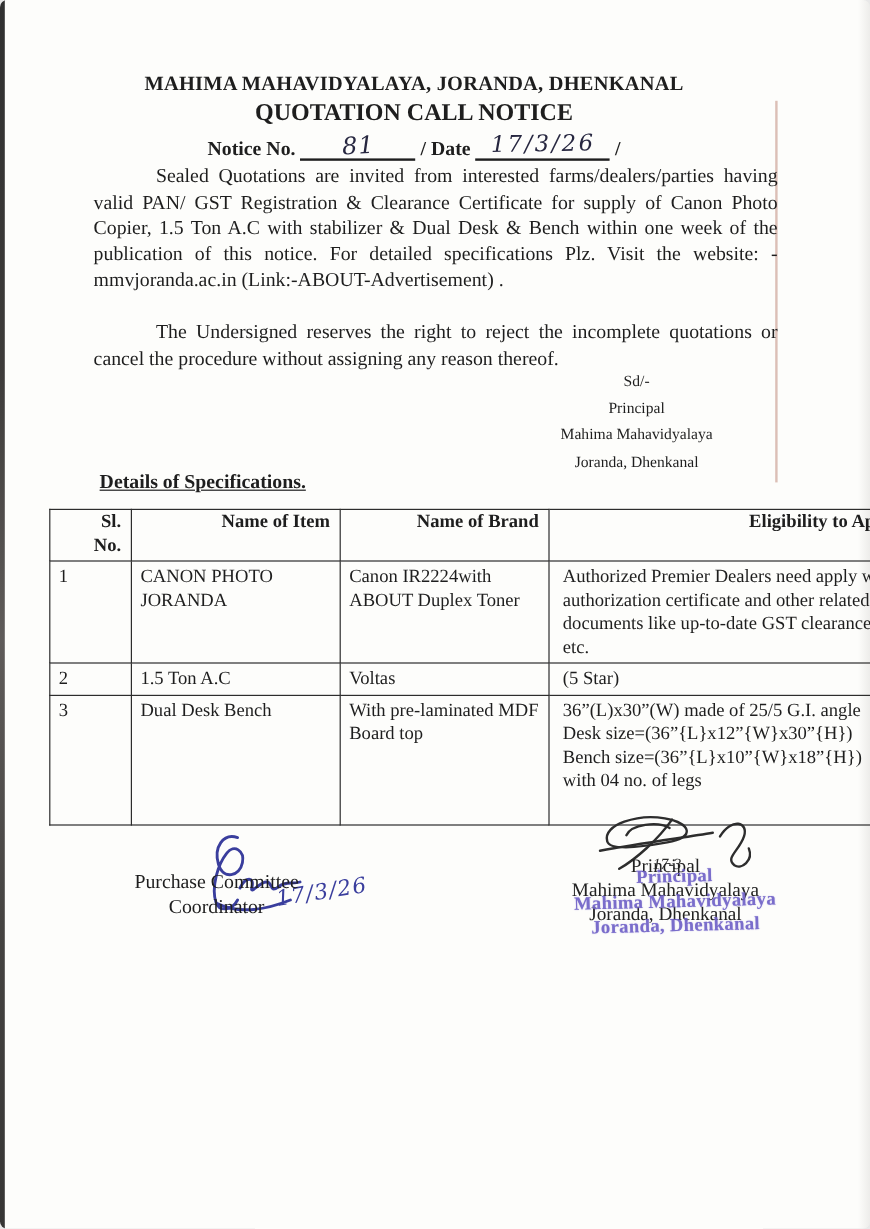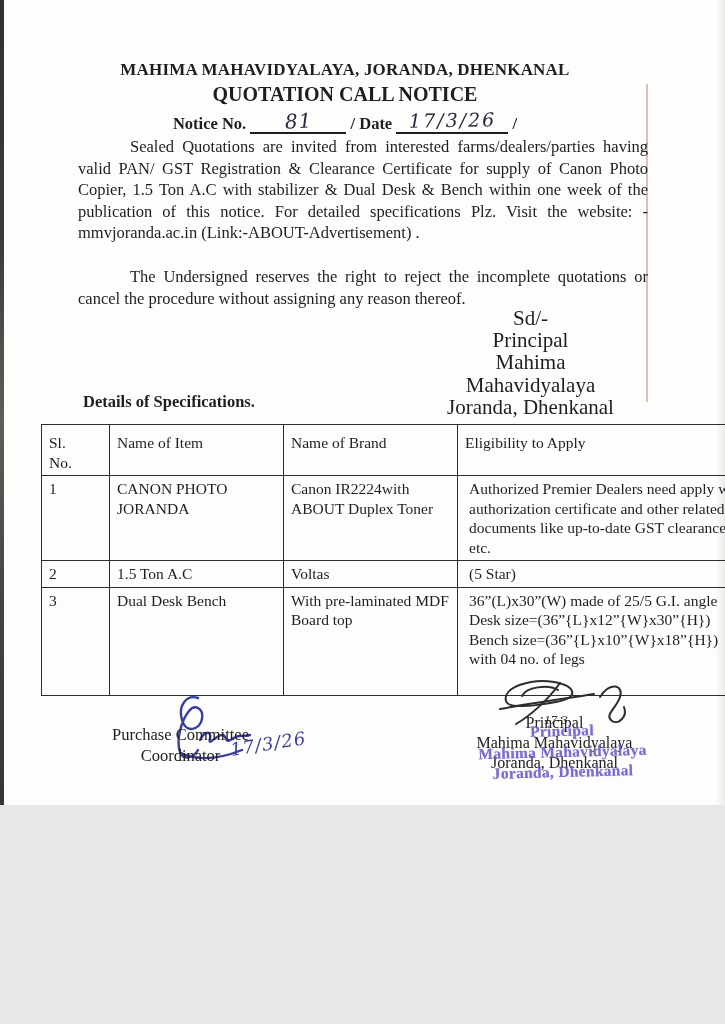--- a/index.html
+++ b/index.html
@@ -1,19 +1,19 @@
 <!DOCTYPE html>
 <html><head>
 <meta charset="utf-8">
 <style>
   html,body{margin:0;padding:0;background:#e8e8e8;}
   .sheet{
-    position:relative; width:725px; height:805px; margin:0 auto;
+    position:relative; width:725px; height:1024px; margin:0 auto;
     background:#fdfdfb; overflow:hidden;
-    font-family:"Liberation Serif", serif; color:#1e1e1e;
+    font-family:"Liberation Serif", serif; color:#1e1e1e;border-radius:6px;
   }
   
   .edge-left{position:absolute;left:0;top:0;width:4px;height:100%;
     background:linear-gradient(to bottom,#141414 0%,#23211f 30%,#4a4644 52%,#2c2a28 75%,#1b1a19 100%);
     opacity:.88;}
   .edge-right-red{position:absolute;left:646px;top:84px;width:2px;height:318px;
     background:#bb8272;opacity:.5;}
   .edge-right-shade{position:absolute;right:0;top:0;width:10px;height:100%;
     background:linear-gradient(to right,rgba(0,0,0,0),rgba(120,115,110,.12));}
 
@@ -31,32 +31,32 @@
   .hand-no{font-size:20px;transform:rotate(-3deg) translateY(-1px);letter-spacing:1px;}
   .hand-date{font-size:19px;transform:rotate(-1deg) translateY(-1px);letter-spacing:2px;}
 
   
   .bodytext{position:absolute;top:136px;left:78px;width:570px;
     font-size:16.5px;line-height:21.6px;text-align:justify;}
   .bodytext p{margin:0 0 22px 0;text-indent:52px;}
 
   
   .sd-block{position:absolute;top:307px;left:438px;width:185px;text-align:center;
-    font-size:21px;line-height:22.2px;}
+    font-size:13px;line-height:22.2px;}
 
   
   .spec-heading{position:absolute;top:392px;left:83px;font-size:16.5px;font-weight:bold;
-    }
+    text-decoration:underline;}
 
   
   .spec-table{position:absolute;top:424px;left:41px;width:653px;border-collapse:collapse;
     table-layout:fixed;font-size:15.5px;line-height:19.5px;}
   .spec-table td,.spec-table th{border:1.4px solid #2d2d2d;vertical-align:top;
     padding:3px 8px 3px 7px;font-weight:normal;text-align:left;}
-  .spec-table th{font-weight:normal;text-align:left;vertical-align:top;padding-top:8px;}
+  .spec-table th{font-weight:bold;text-align:right;vertical-align:top;padding-top:0;}
   .col-sl{width:52px;} .col-item{width:158px;} .col-brand{width:158px;} .col-elig{width:285px;}
   .preline{white-space:pre-line;}
   .bold{font-weight:bold;}
   .row1 td{height:72px;}
   .row3 td{height:90px;padding-bottom:14px;}
   .elig-cell{padding-left:11px !important;}
 
   
   .foot-left{position:absolute;top:724px;left:98px;width:165px;text-align:center;
     font-size:16.5px;line-height:21px;}

